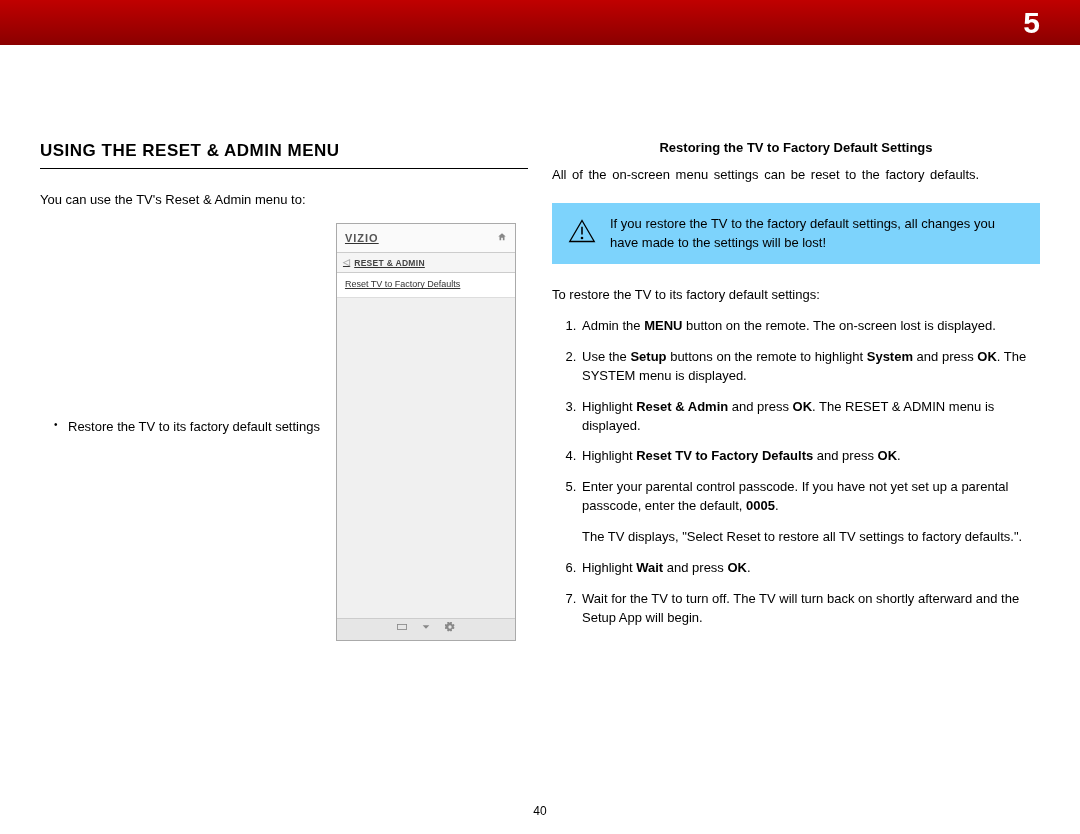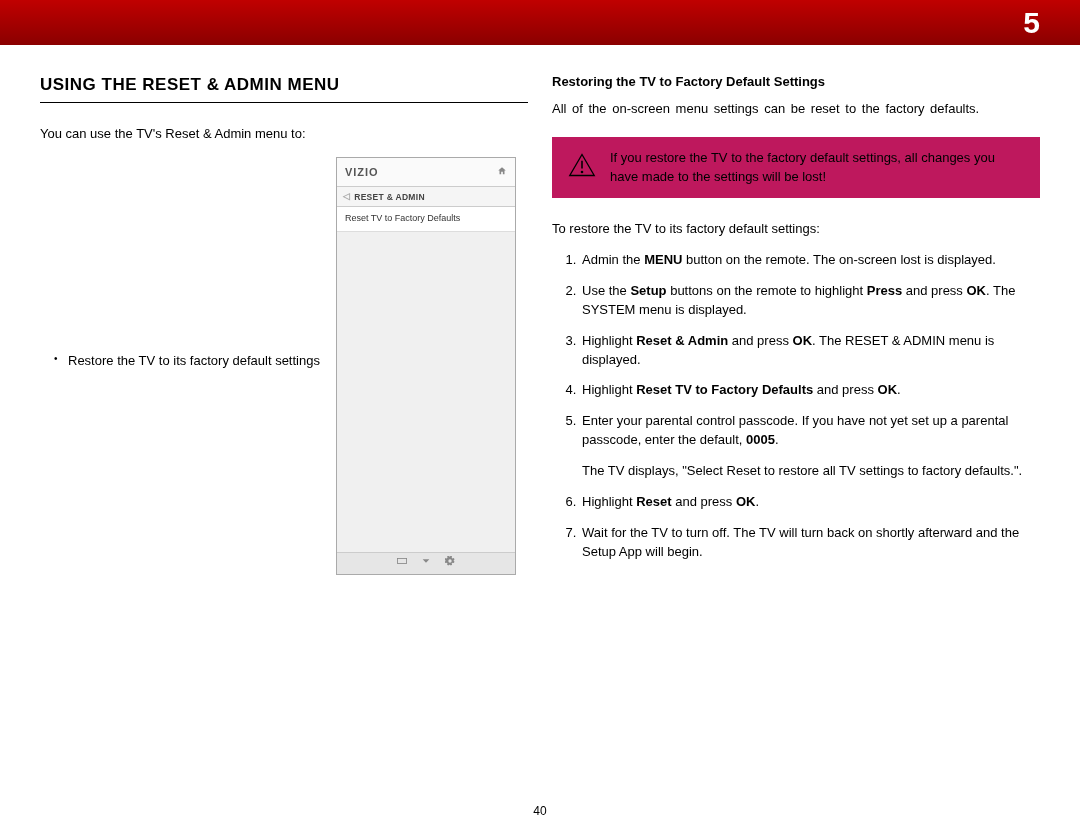--- a/index.html
+++ b/index.html
@@ -20,22 +20,23 @@
     align-items: center;
     justify-content: flex-end;
     padding: 0 40px 0 0;
   }
   .top-banner .chap {
     font-size: 30px;
     font-weight: bold;
   }
   .page {
     display: flex;
-    padding: 28px 40px 0 40px;
+    padding: 56px 40px 0 40px;
     gap: 24px;
+    margin-top: 38px;
   }
   .col {
     flex: 1 1 0;
   }
   h2.section {
     font-size: 17px;
     font-weight: 900;
     letter-spacing: 0.5px;
     text-transform: uppercase;
     border-bottom: 1px solid #000;
@@ -61,20 +62,21 @@
   .left-wrap { display:flex; gap:16px; align-items:center; }
   
   .tvmenu {
     width: 180px;
     border: 1px solid #aaa;
     background: #f0f0f0;
     font-size: 10px;
     color:#333;
     margin-top:2px;
     box-shadow: 0 0 0 0.5px #ccc inset;
+    text-decoration: underline;
   }
   .tvmenu .hdr {
     display:flex; justify-content:space-between; align-items:center;
     padding:7px 8px 5px 8px;
     border-bottom: 1px solid #ccc;
     background:#fafafa;
   }
   .tvmenu .logo {
     font-weight:bold; letter-spacing:1px; font-size:11px; color:#555;
   }
@@ -95,24 +97,24 @@
   }
   .tvmenu .body { height:320px; background:#f0f0f0; }
   .tvmenu .footer {
     height:22px; background:#e6e6e6; border-top:1px solid #ccc;
     display:flex; justify-content:center; align-items:center; gap:14px;
     color:#888; font-size:10px;
   }
   .tvmenu .footer svg { width:10px; height:10px; fill:#888; }
 
   
-  .subhead { font-weight:bold; font-size:13px; margin-bottom:8px; }
+  .subhead { font-weight:bold; font-size:13px; margin-bottom:8px;text-align:center; }
   .para { margin-bottom:18px; text-align:justify; }
   .warning {
-    background:#be185d;
+    background:#7dd3fc;
     display:flex; gap:14px; align-items:center;
     padding:12px 16px;
     margin-bottom:22px;
   }
   .warning .tri {
     flex:0 0 auto;
   }
   .warning .tri svg { width:28px; height:26px; }
   .warning .wtext { font-size:13px; }
   .lead2 { margin-bottom:12px; }
@@ -197,34 +199,34 @@
       <span class="wtext">If you restore the TV to the factory default settings, all changes you have made to the settings will be lost!</span>
     </div>
 
     <p class="lead2">To restore the TV to its factory default settings:</p>
 
     <ol class="steps">
       <li>
         <span>Admin the </span><b>MENU</b><span> button on the remote. The on-screen lost is displayed.</span>
       </li>
       <li>
-        <span>Use the </span><b>Setup</b><span> buttons on the remote to highlight </span><b>Press</b><span> and press </span><b>OK</b><span>. The SYSTEM menu is displayed.</span>
+        <span>Use the </span><b>Setup</b><span> buttons on the remote to highlight </span><b>System</b><span> and press </span><b>OK</b><span>. The SYSTEM menu is displayed.</span>
       </li>
       <li>
         <span>Highlight </span><b>Reset &amp; Admin</b><span> and press </span><b>OK</b><span>. The RESET &amp; ADMIN menu is displayed.</span>
       </li>
       <li>
         <span>Highlight </span><b>Reset TV to Factory Defaults</b><span> and press </span><b>OK</b><span>.</span>
       </li>
       <li>
         <span>Enter your parental control passcode. If you have not yet set up a parental passcode, enter the default, </span><b>0005</b><span>.</span>
         <div class="extra-space">The TV displays, "Select Reset to restore all TV settings to factory defaults.".</div>
       </li>
       <li>
-        <span>Highlight </span><b>Reset</b><span> and press </span><b>OK</b><span>.</span>
+        <span>Highlight </span><b>Wait</b><span> and press </span><b>OK</b><span>.</span>
       </li>
       <li>Wait for the TV to turn off. The TV will turn back on shortly afterward and the Setup App will begin.</li>
     </ol>
   </div>
 
 </div>
 
 <div class="pagenum">40</div>
 
 </body></html>

